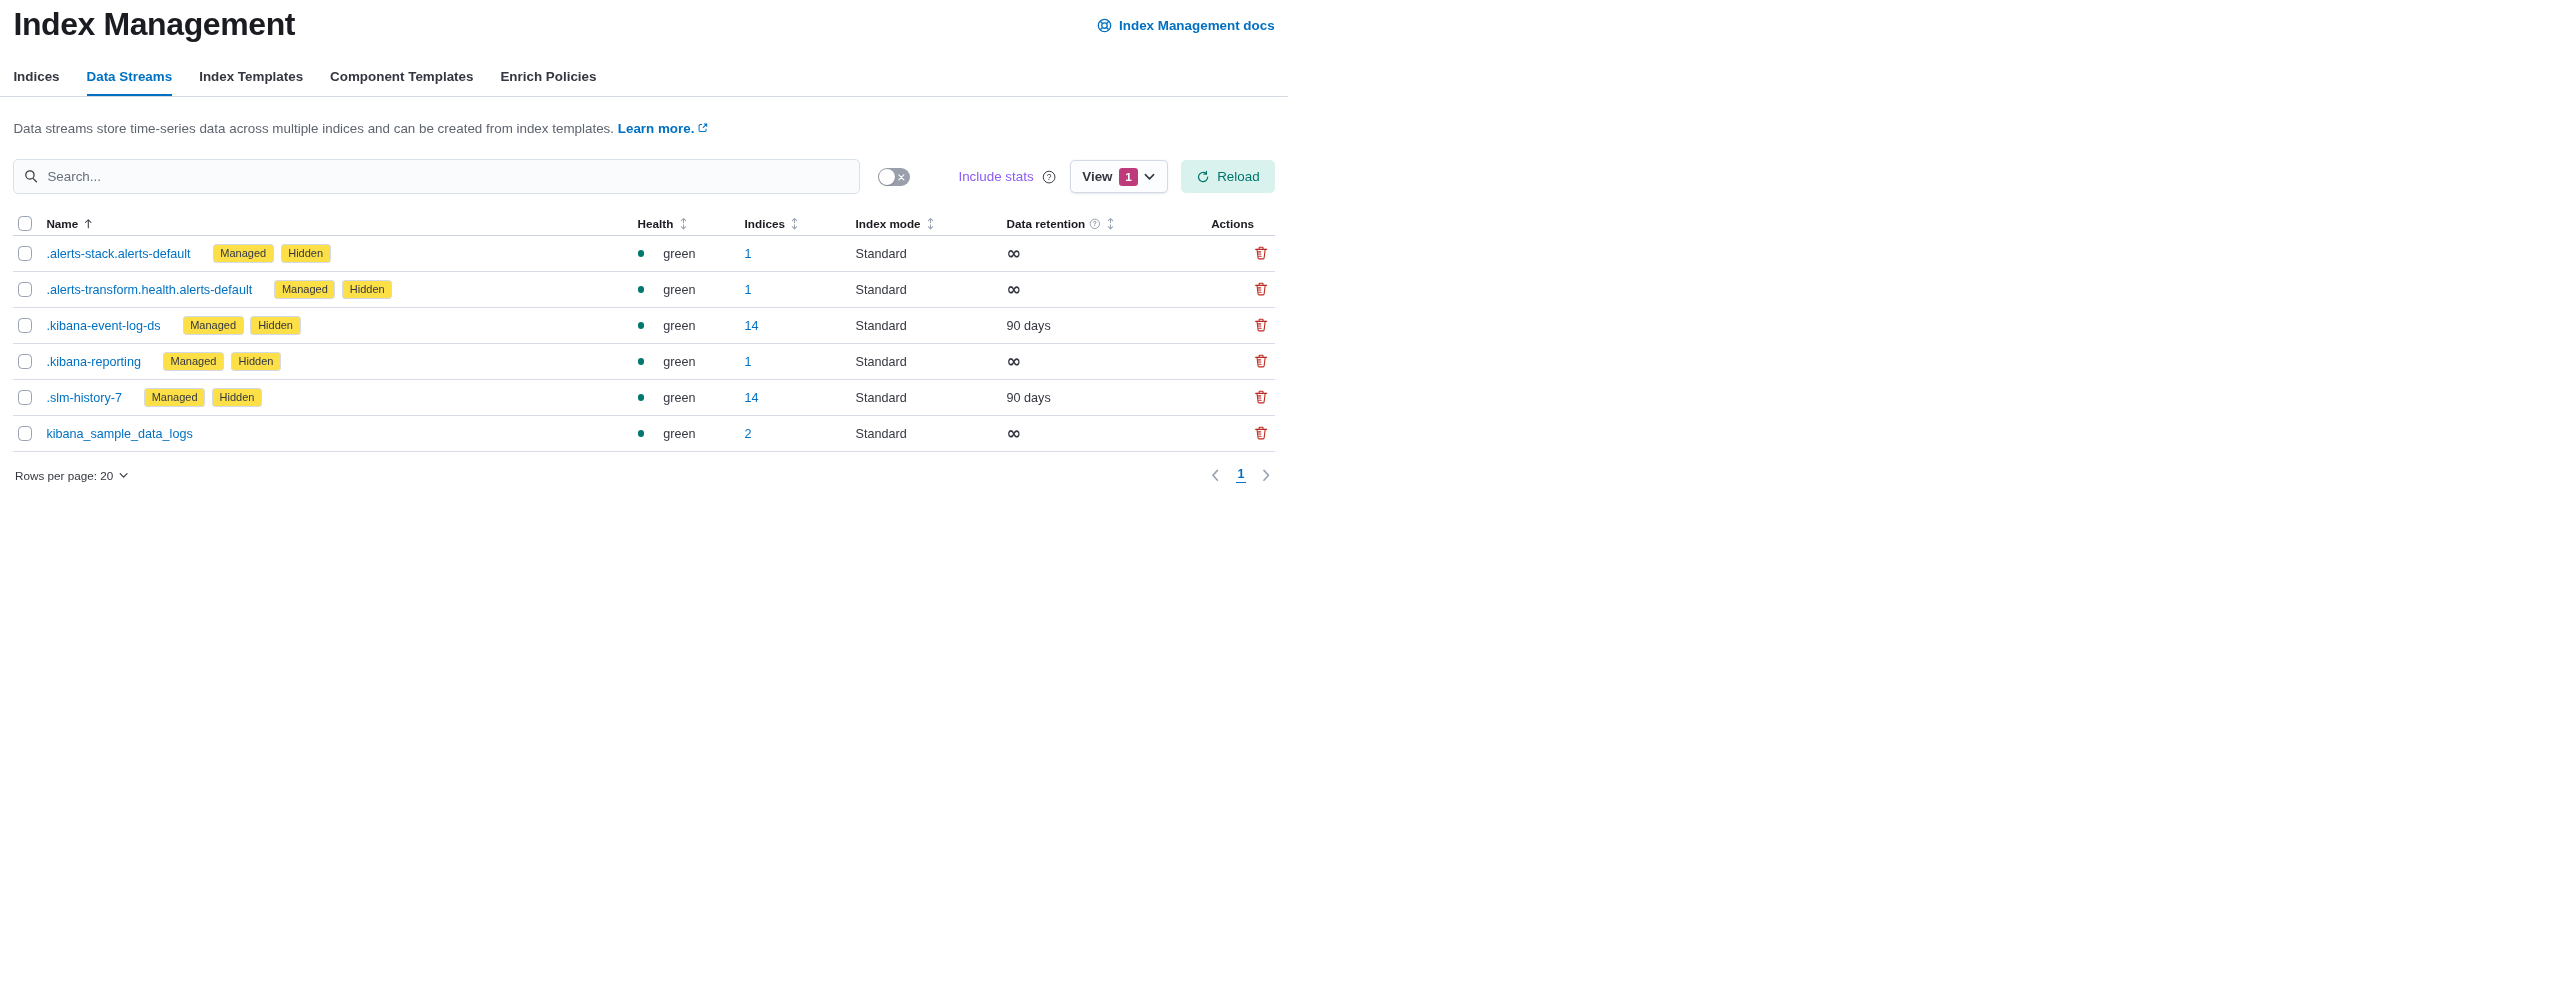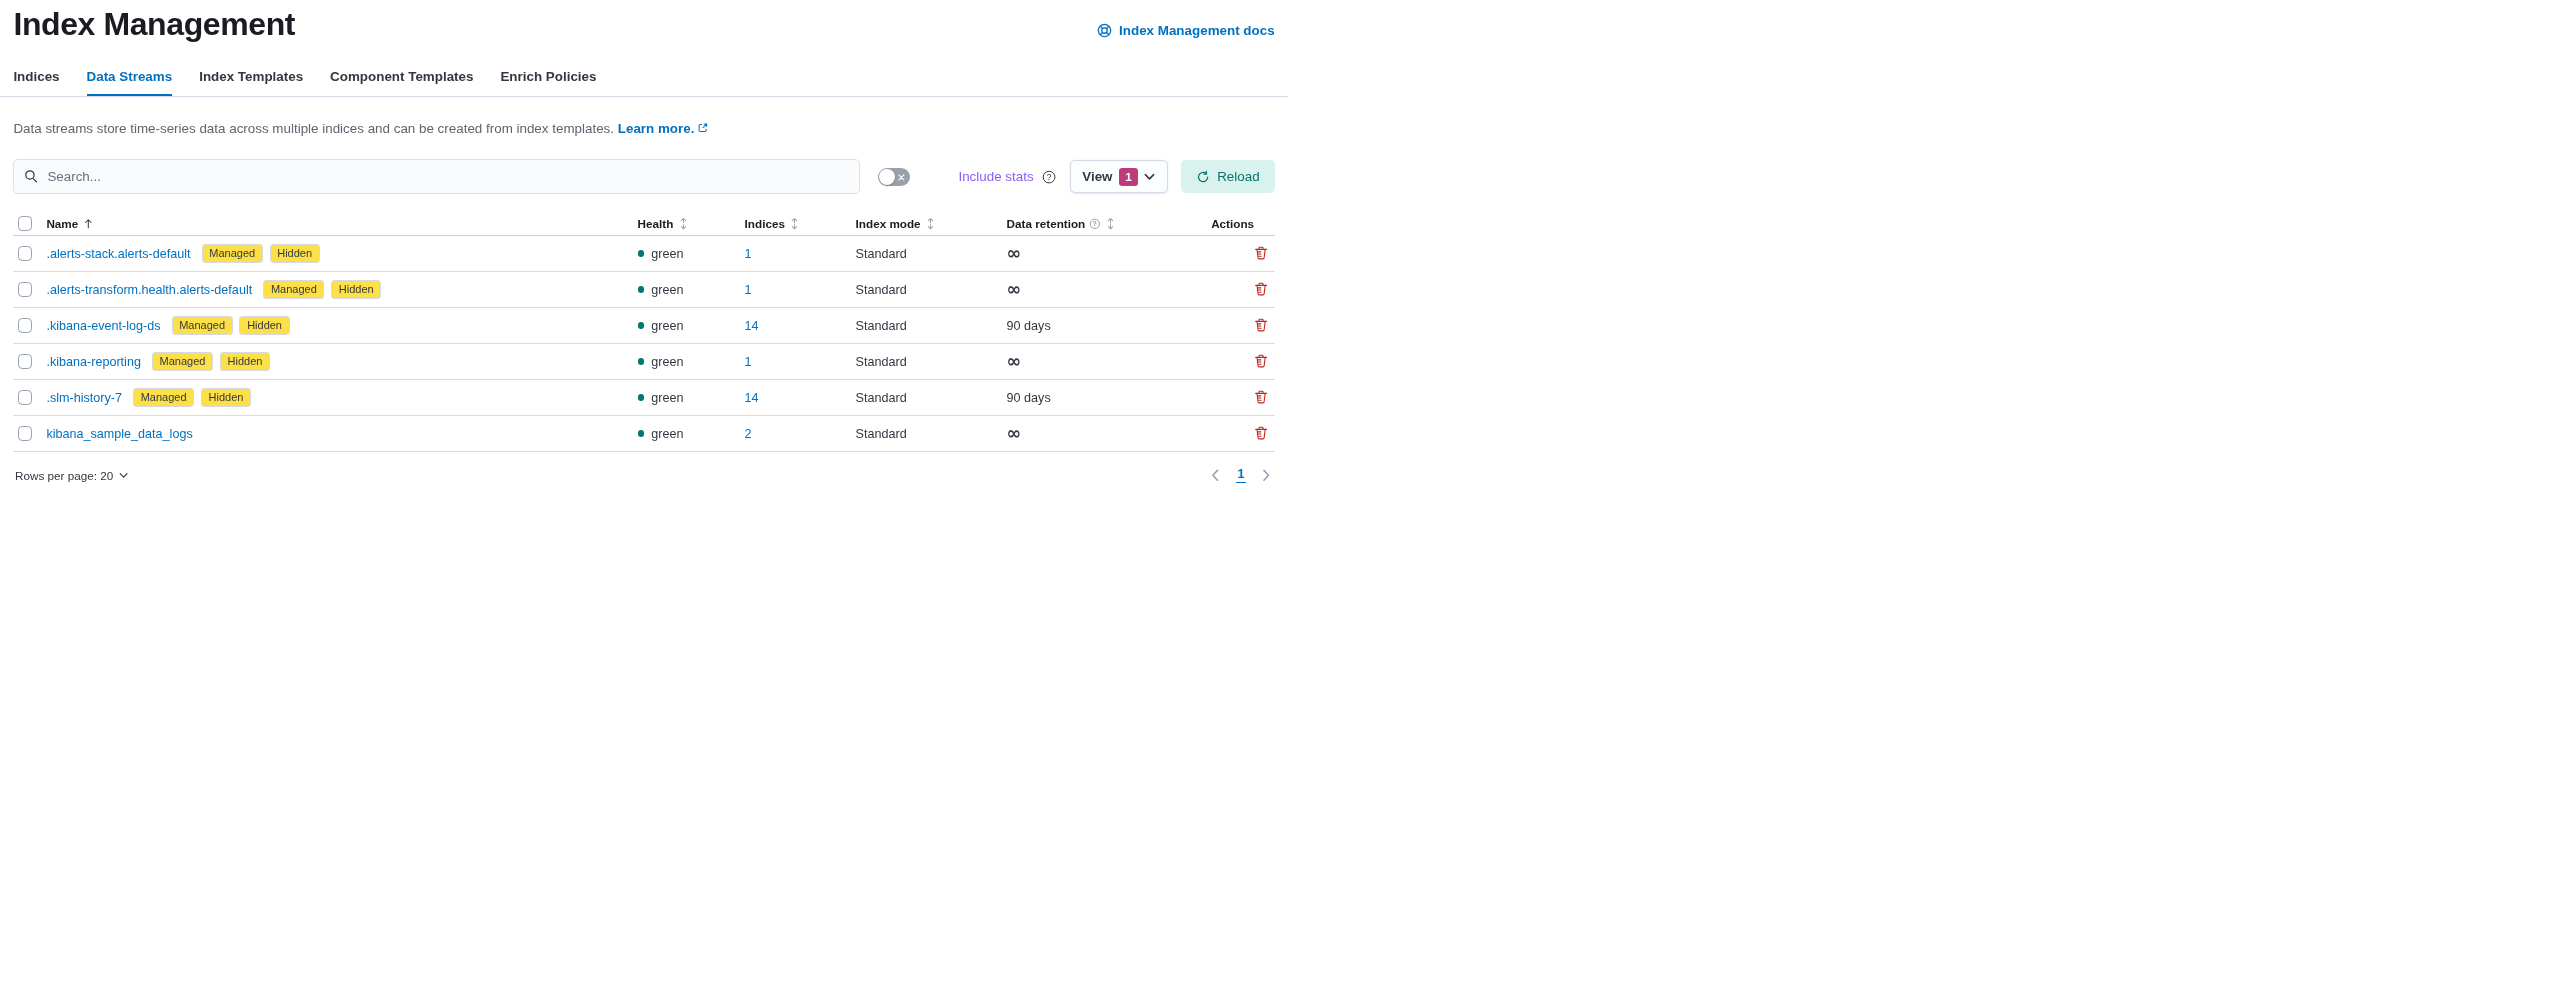--- a/index.html
+++ b/index.html
@@ -6,21 +6,21 @@
   html, body { width: 1288px; height: 502px; overflow: hidden; }
   body {
     font-family: "Liberation Sans", "DejaVu Sans", sans-serif;
     background: #ffffff;
     color: #343741;
   }
   .page { width: 1288px; height: 502px; position: relative; }
 
   
   .page-header {
-    display: flex; justify-content: space-between; align-items: center;
+    display: flex; justify-content: space-between; align-items: flex-start;
     padding: 5px 13.4px 0 13.4px;
   }
   .page-title {
     font-size: 32px; line-height: 39px; font-weight: 700;
     color: #1a1c21; letter-spacing: -0.4px;
   }
   .docs-link {
     display: inline-flex; align-items: center; gap: 6.7px;
     color: #0071c2; font-size: 13.4px; font-weight: 600;
     margin-top: 12.6px; cursor: pointer; text-decoration: none;
@@ -116,28 +116,28 @@
   }
   .th { display: flex; align-items: center; gap: 4.2px; }
   .th.right { justify-content: center; }
   .body-row { height: 36px; border-bottom: 0.8px solid #d7dce6; }
 
   .checkbox {
     width: 14.2px; height: 14.2px; margin-left: 4.2px;
     border: 1.3px solid #98a2b3; border-radius: 4.2px;
     background: #ffffff; cursor: pointer;
   }
-  .name-cell { display: flex; align-items: center; gap: 11px; min-width: 0; }
+  .name-cell { display: flex; align-items: center; gap: 22px; min-width: 0; }
   .name-link { color: #0071c2; font-size: 12.6px; cursor: pointer; text-decoration: none; white-space: nowrap; }
   .badge {
     border: 0.8px solid #d3dae6; border-radius: 3.3px; background: #fde047;
     font-size: 11px; line-height: 15px; color: #343741;
     padding: 0.8px 6.7px; white-space: nowrap;
   }
-  .health-cell { display: flex; align-items: center; gap: 7px; font-size: 12.6px; color: #343741; }
+  .health-cell { display: flex; align-items: center; gap: 19px; font-size: 12.6px; color: #343741; }
   .health-dot { width: 6.7px; height: 6.7px; border-radius: 50%; background: #00786f; }
   .indices-link { color: #0071c2; font-size: 12.6px; font-weight: 500; cursor: pointer; text-decoration: none; }
   .mode-cell { font-size: 12.6px; color: #343741; }
   .retention-cell { font-size: 12.6px; color: #343741; }
   .retention-cell.inf { font-size: 17.6px; font-weight: 700; line-height: 11.7px; font-family: "DejaVu Sans", sans-serif; }
   .actions-cell { display: flex; justify-content: flex-end; padding-right: 5px; }
   .trash-btn { background: none; border: none; cursor: pointer; padding: 1.7px; line-height: 0; }
 
   
   .table-footer {

